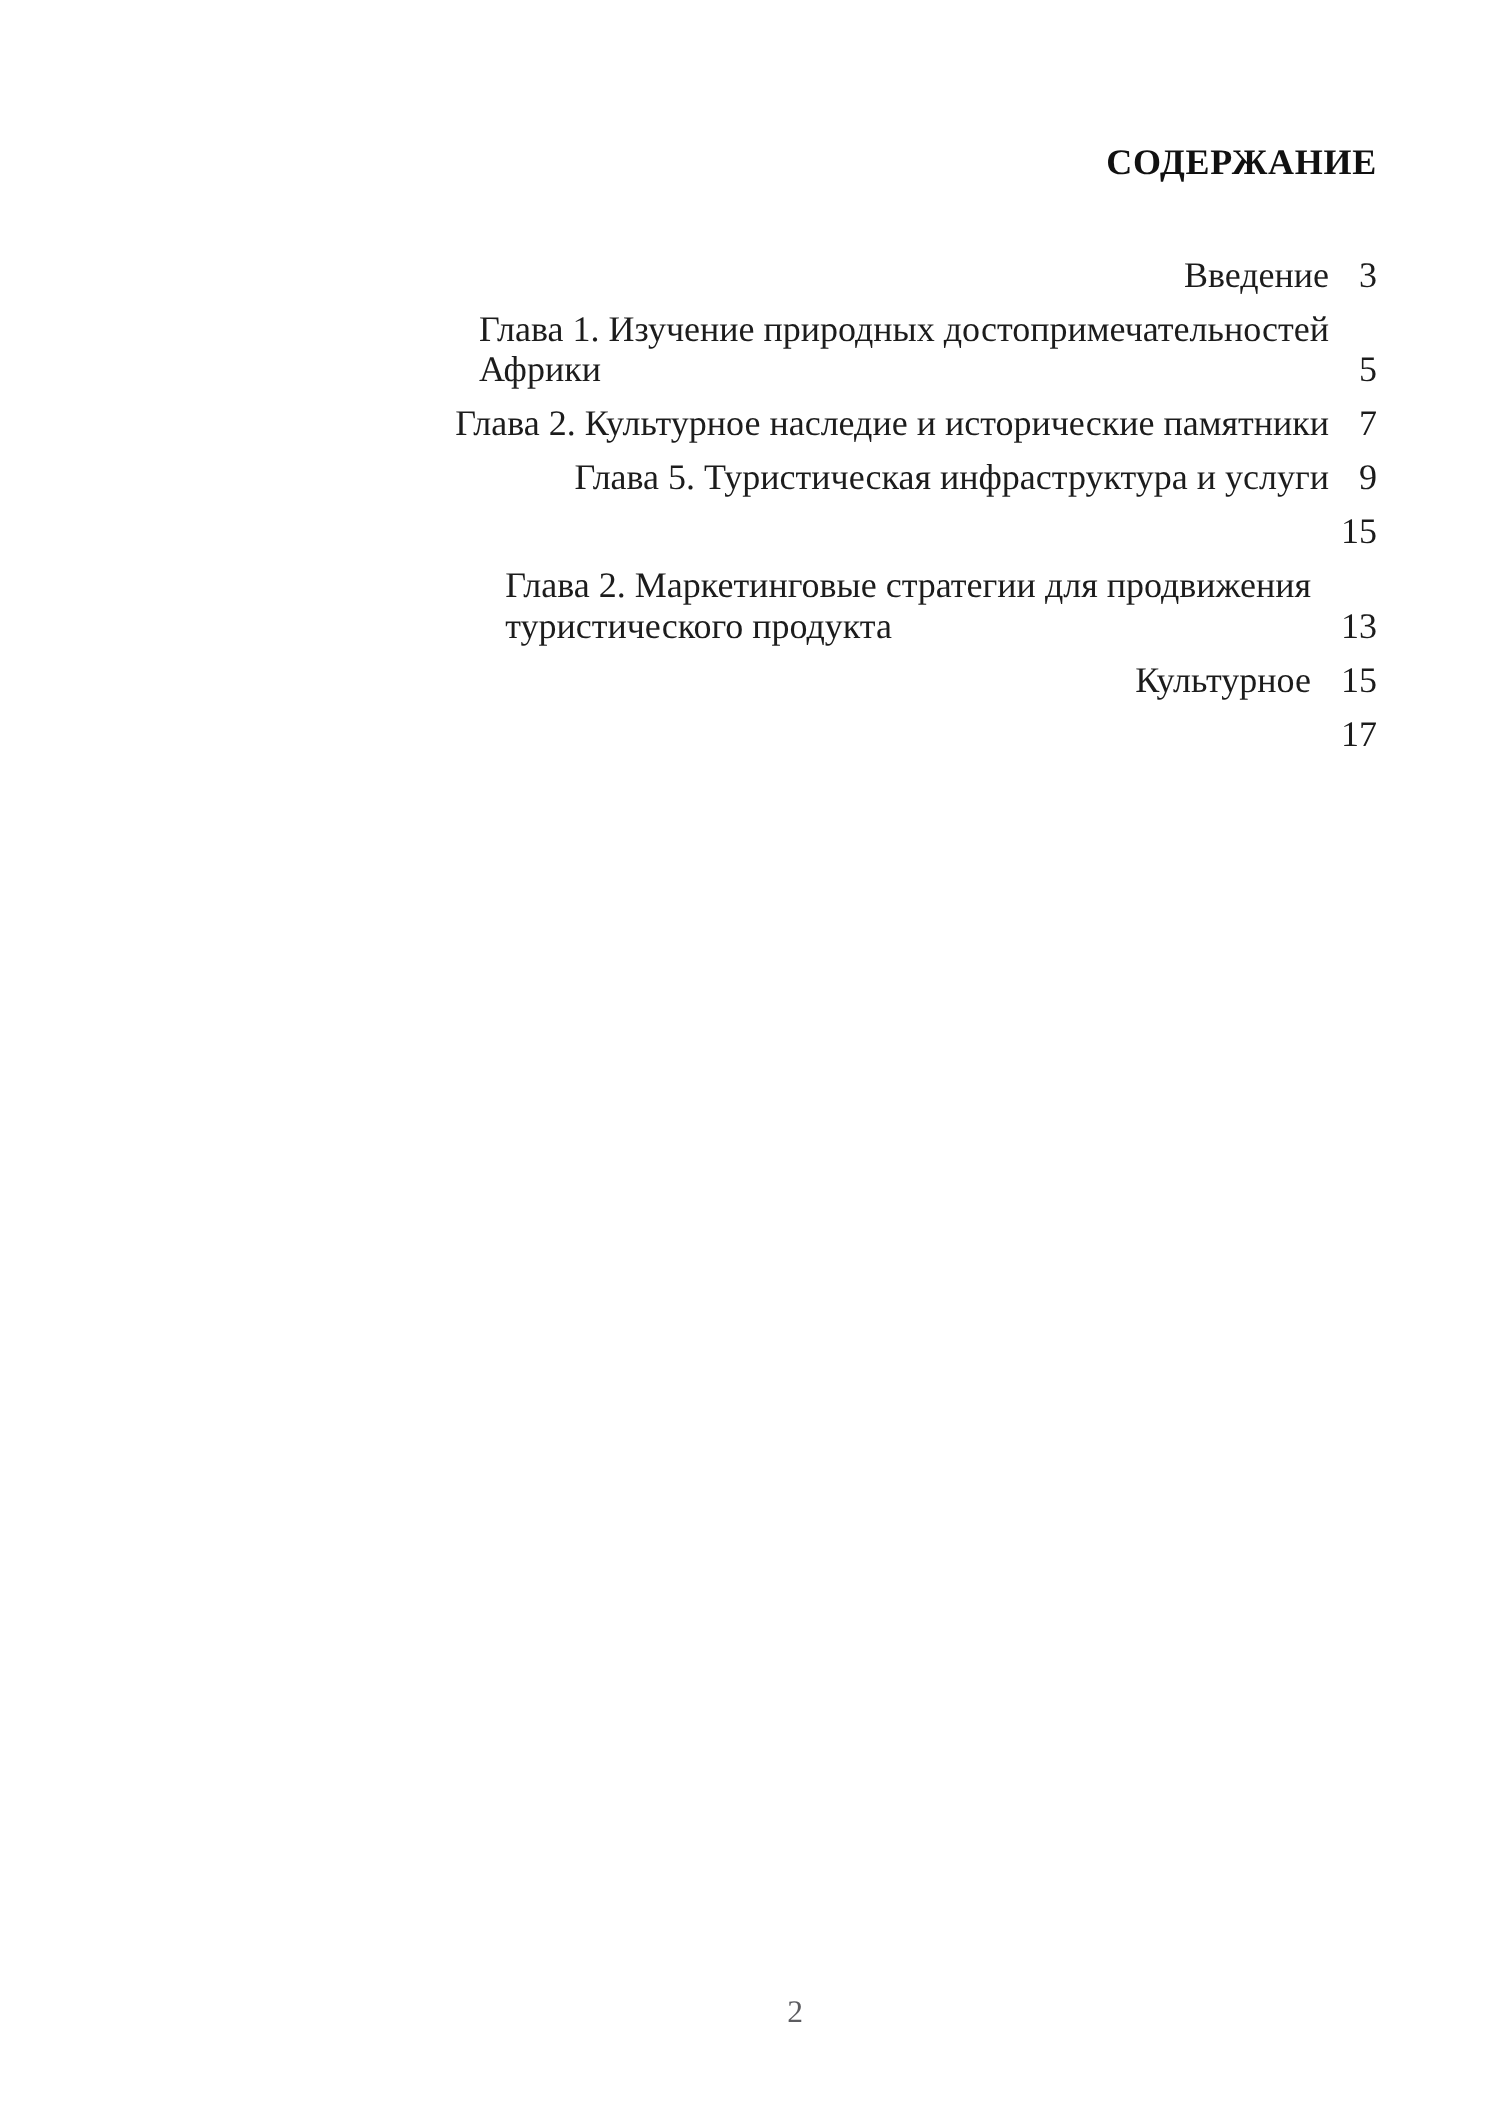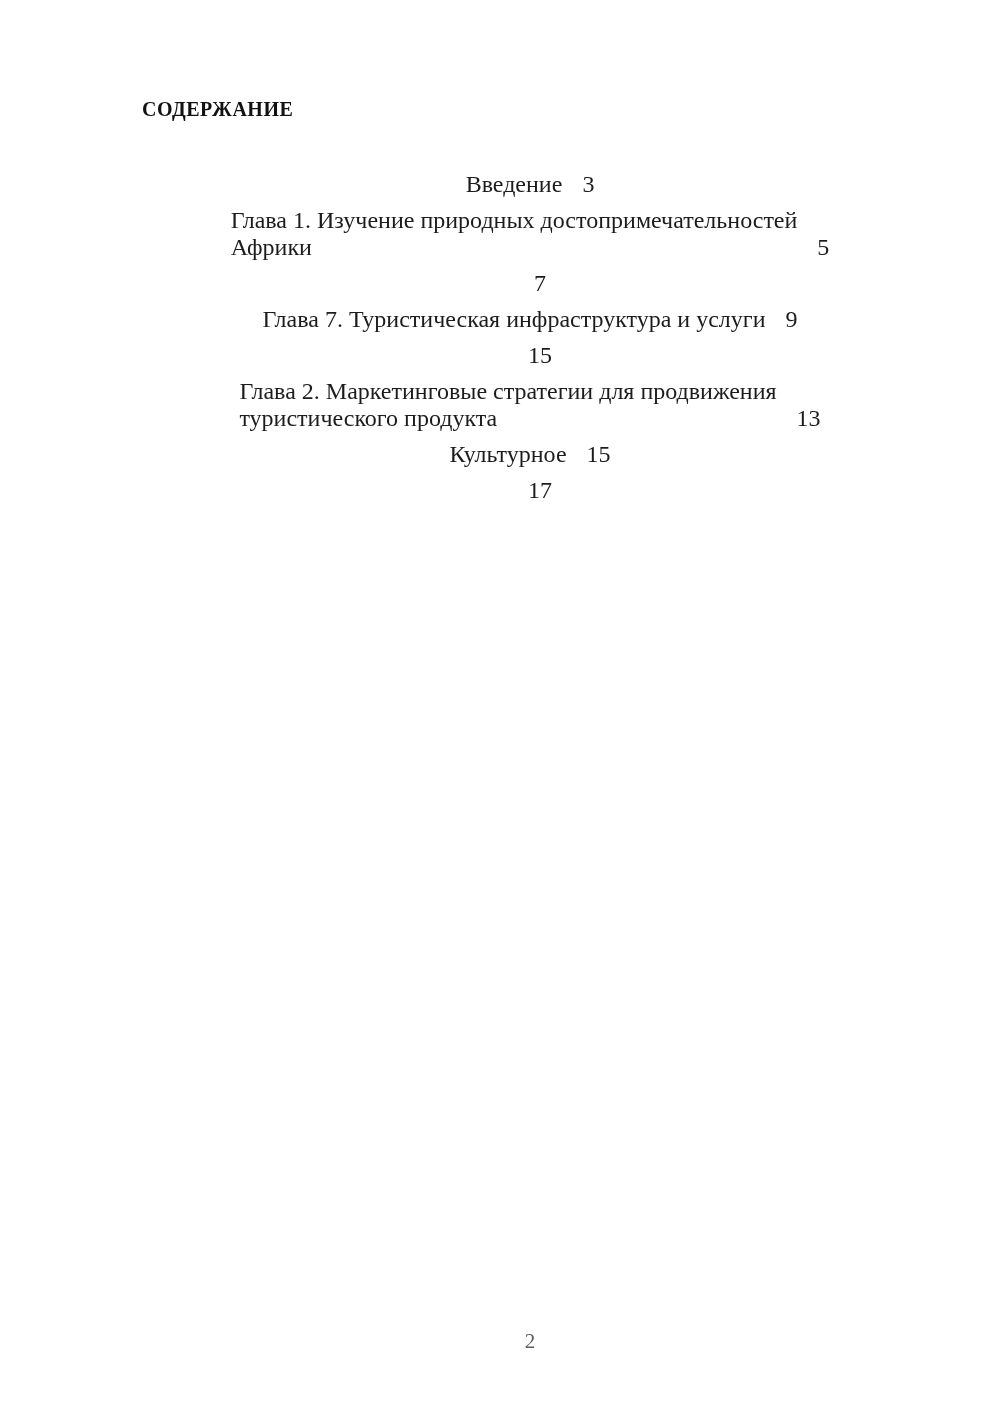--- a/index.html
+++ b/index.html
@@ -18,33 +18,33 @@
     background: #ffffff;
   }
   .content {
     position: absolute;
     left: 142px;
     right: 82px;
     top: 0;
   }
   .toc-heading {
     margin-top: 94px;
-    font-size: 20px;
+    font-size: 24px;
     line-height: 30px;
     font-weight: bold;
-    text-align: left;
+    text-align: right;
     letter-spacing: 0.5px;
     color: #111111;
   }
   .toc-list {
     margin-top: 47px;
   }
   .toc-row {
     display: flex;
-    justify-content: center;
+    justify-content: flex-end;
     align-items: flex-end;
     margin-bottom: 9px;
   }
   .toc-title {
     font-size: 24px;
     line-height: 27px;
     max-width: 660px;
   }
   .toc-line { display: block; }
   .toc-page {
@@ -81,25 +81,28 @@
           <div class="toc-page">3</div>
         </div>
         <div class="toc-row">
           <div class="toc-title">
             <span class="toc-line">Глава 1. Изучение природных достопримечательностей</span>
             <span class="toc-line">Африки</span>
           </div>
           <div class="toc-page">5</div>
         </div>
         <div class="toc-row">
+          <div class="toc-title">
+            <span class="toc-line">Глава 2. Культурное наследие и исторические памятники</span>
+          </div>
           <div class="toc-page">7</div>
         </div>
         <div class="toc-row">
           <div class="toc-title">
-            <span class="toc-line">Глава 7. Туристическая инфраструктура и услуги</span>
+            <span class="toc-line">Глава 5. Туристическая инфраструктура и услуги</span>
           </div>
           <div class="toc-page">9</div>
         </div>
         <div class="toc-row">
           <div class="toc-page">15</div>
         </div>
         <div class="toc-row">
           <div class="toc-title">
             <span class="toc-line">Глава 2. Маркетинговые стратегии для продвижения</span>
             <span class="toc-line">туристического продукта</span>

